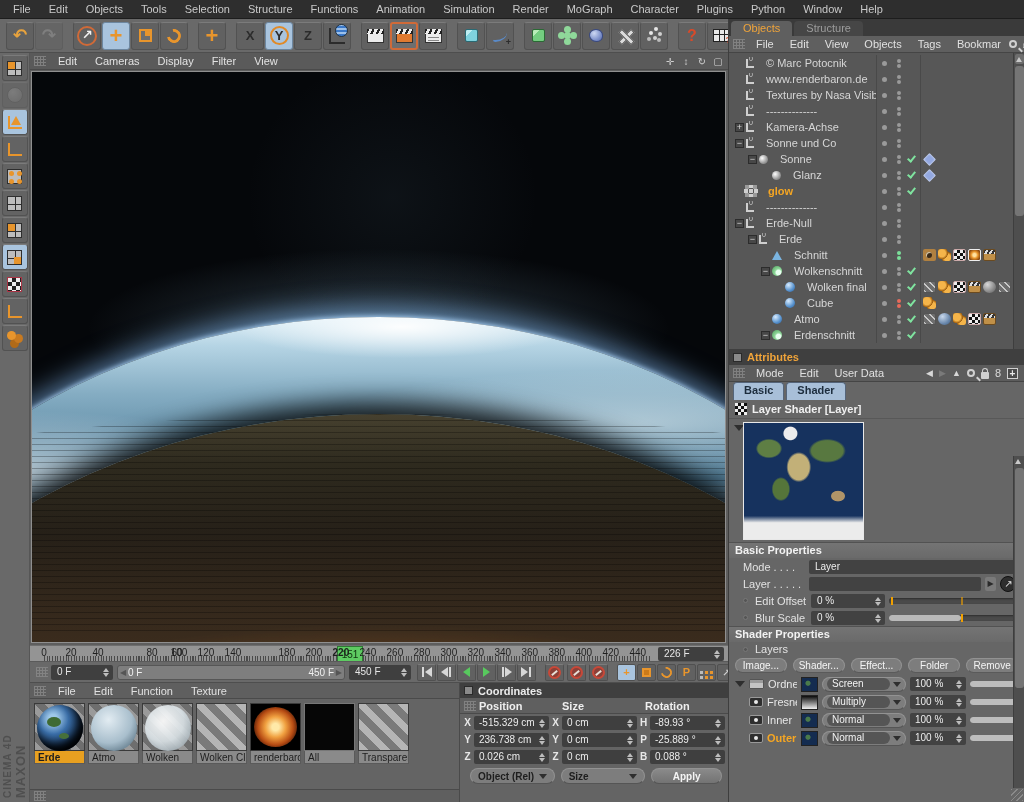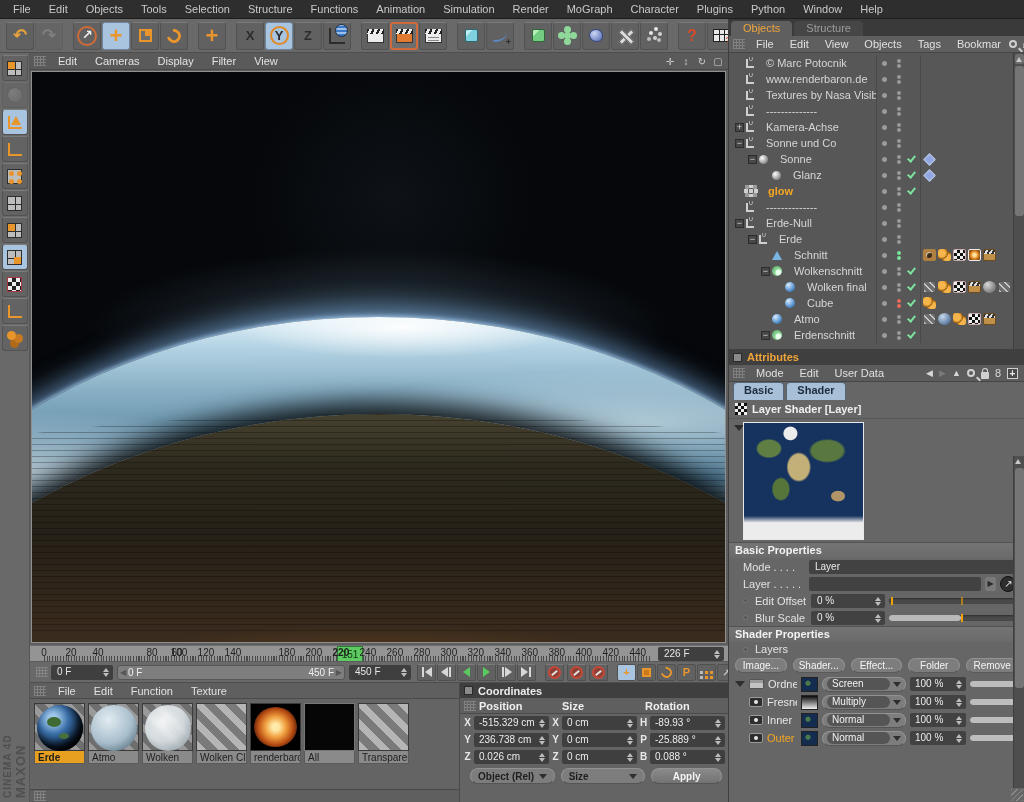--- a/index.html
+++ b/index.html
@@ -271,21 +271,21 @@
   .slider .fill { position:absolute; left:0; top:0; bottom:0; background:#b9b9b9; border-radius:3px; }
   .slider .tick { position:absolute; top:-1px; width:2px; height:8px; background:#f0a000; }
   .tinydot { width:5px; height:5px; border-radius:50%; background:#555; border:1px solid #777; flex:none; margin-right:3px; }
   #shader-buttons { display:flex; gap:6px; padding:2px 6px; }
   .abtn { flex:1; height:15px; background:#7d7d7d; border:1px solid #929292; border-bottom-color:#5a5a5a;
     border-radius:8px; color:#f4f4f4; text-align:center; line-height:14px; font-size:10px; }
   .layer-row { height:18px; display:flex; align-items:center; padding:0 8px 0 6px; gap:4px; }
   .lr-exp { width:0; height:0; border-left:5px solid transparent; border-right:5px solid transparent; border-top:6px solid #2e2e2e; flex:none; }
   .lr-name { width:62px; display:flex; align-items:center; gap:4px; color:#e6e6e6; flex:none; overflow:hidden; }
   .lr-name.indent { padding-left:14px; }
-  .lr-name.sel span { color:#f5a623; font-weight:normal; }
+  .lr-name.sel span { color:#f5a623; font-weight:bold; }
   .tv-icon { width:14px; height:10px; background:#2e2e2e; border:1px solid #999; border-radius:2px; position:relative; flex:none; }
   .tv-icon::after { content:""; position:absolute; left:4px; top:2px; width:4px; height:4px; border-radius:50%; background:#e8e8e8; }
   .folder-icon { width:15px; height:10px; background:#c4c4c4; border:1px solid #555; border-radius:1px;
     box-shadow:inset 0 3px 0 #9a9a9a; flex:none; }
   .lthumb { width:17px; height:15px; border:1px solid #222; flex:none; }
   .lthumb.map { background:radial-gradient(circle at 40% 40%, #4a7a4a 0 18%, transparent 25%), #142c50; }
   .lthumb.gradient { background:linear-gradient(to bottom,#0a0a0a,#f0f0f0); }
   .blend-dd { width:84px; height:15px; background:#7d7d7d; border:1px solid #929292; border-bottom-color:#555;
     border-radius:8px; display:flex; align-items:center; padding:0 4px; gap:3px; flex:none; }
   .blend-dd .bd-in { flex:1; background:#555; border-radius:6px; color:#f2f2f2; font-size:10px; padding:0 5px; height:12px; line-height:12px; }

